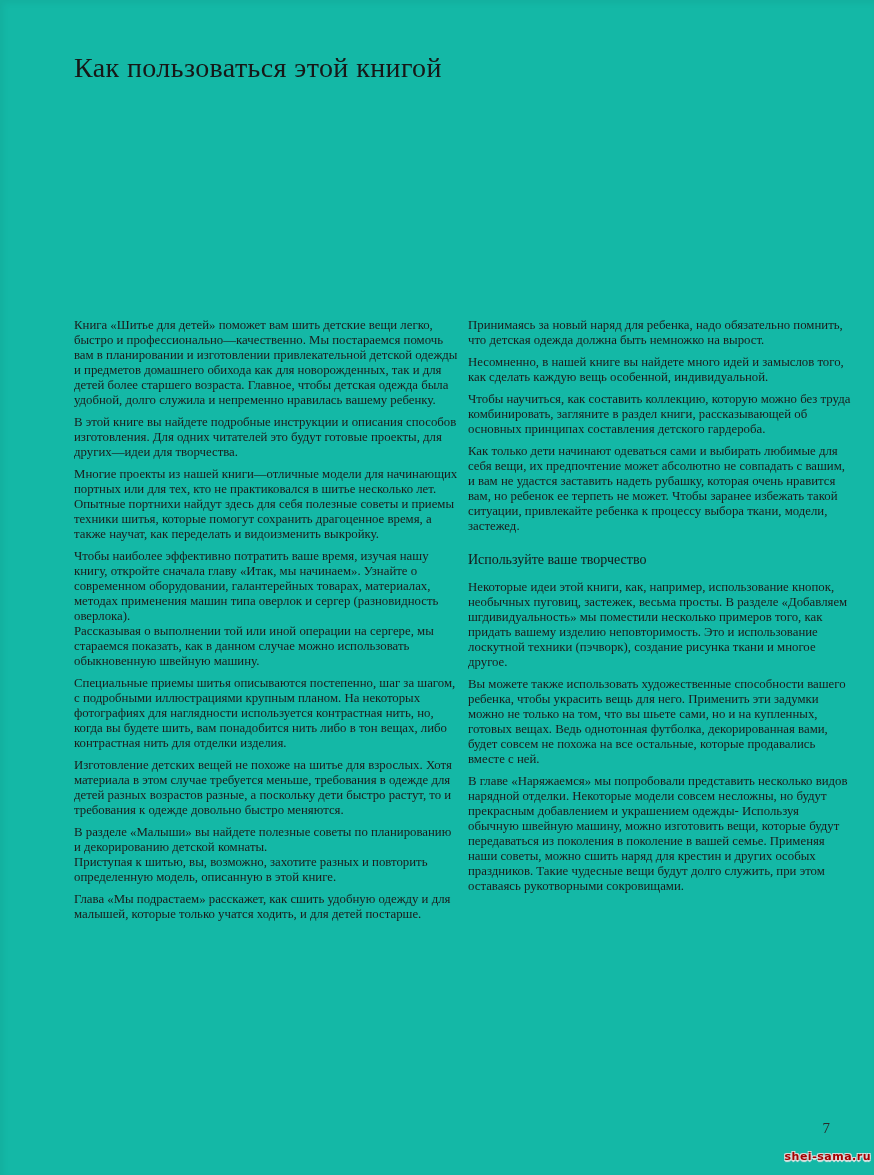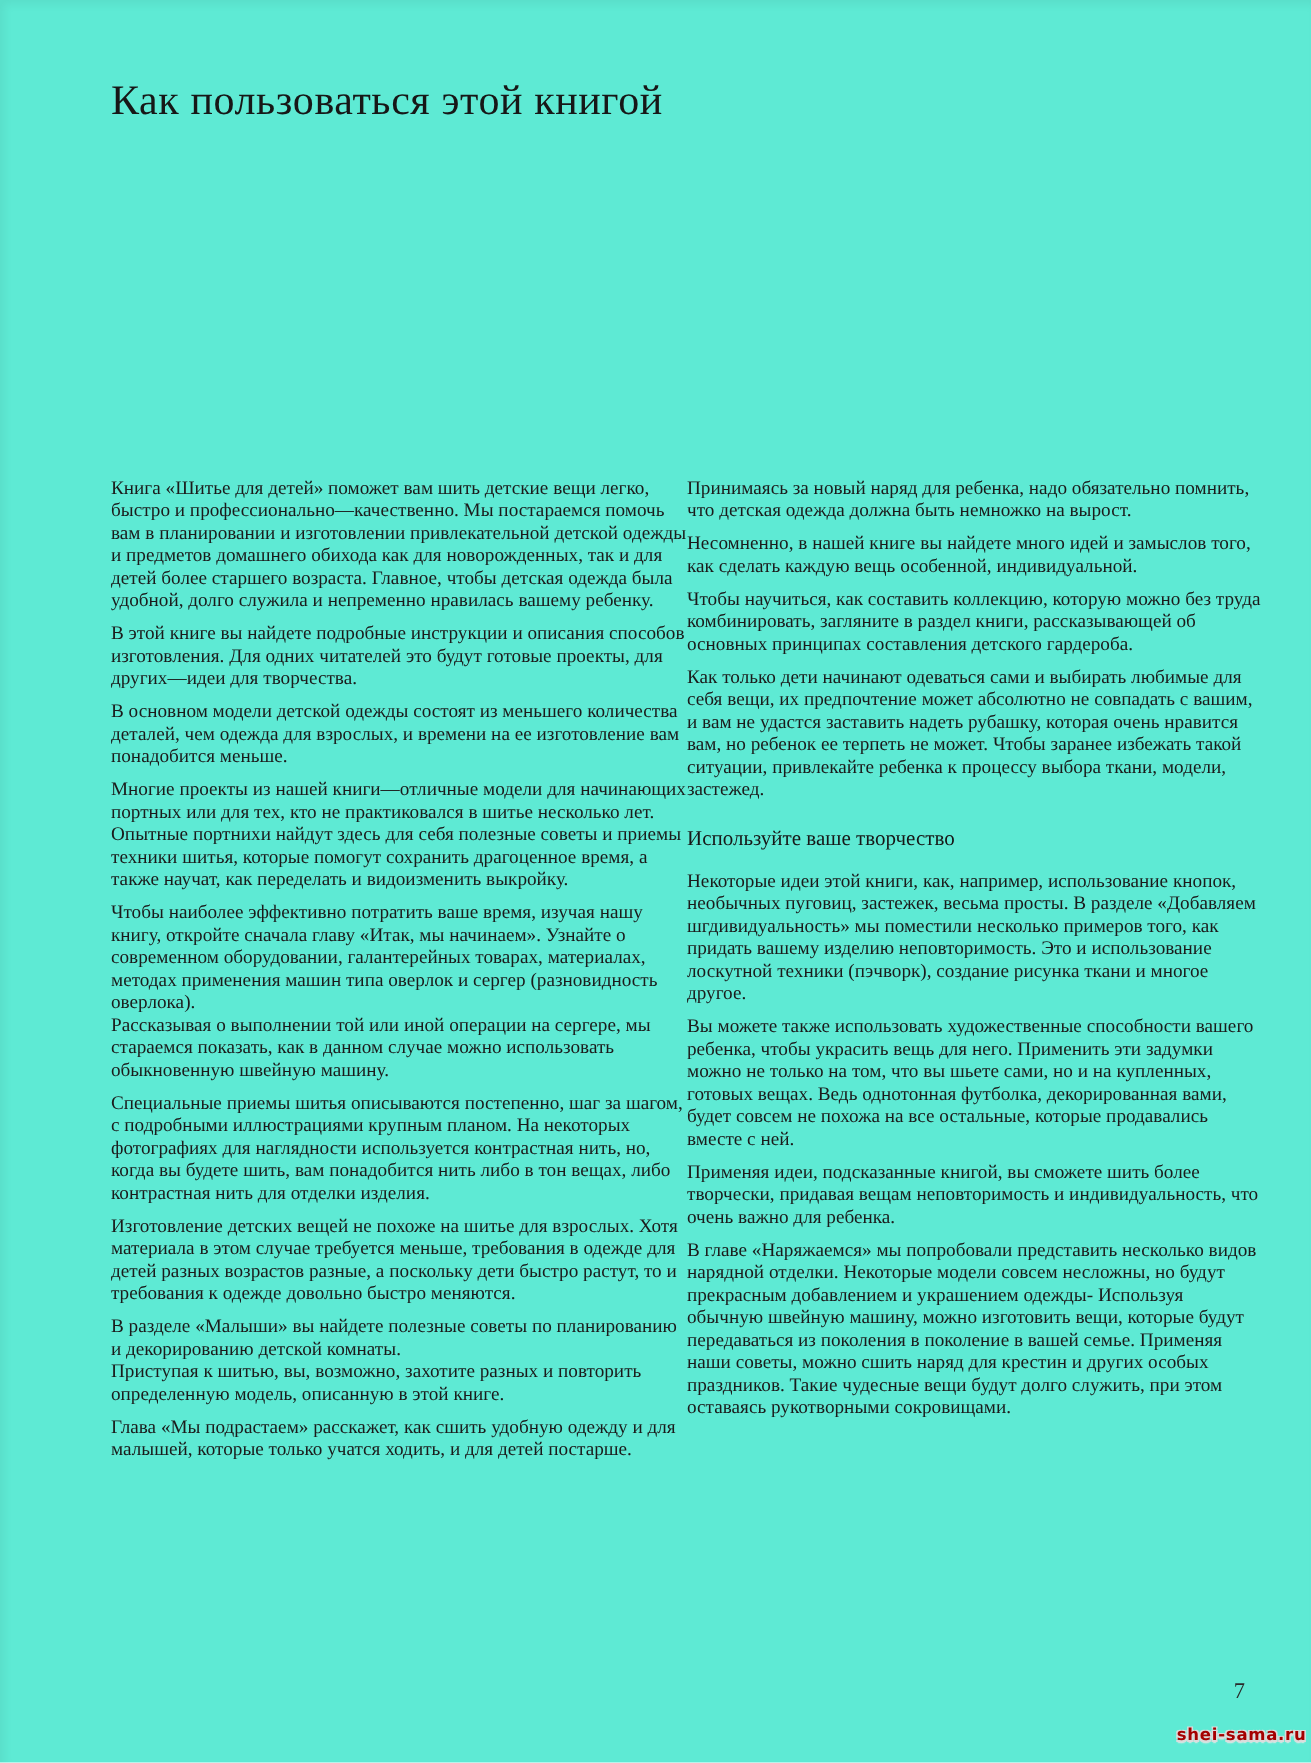--- a/index.html
+++ b/index.html
@@ -4,21 +4,21 @@
 <style>
   html, body {
     margin: 0;
     padding: 0;
     background: #ffffff;
   }
   .page {
     position: relative;
     width: 874px;
     height: 1175px;
-    background: #5eead4;
+    background: #14b8a6;
     font-family: "Liberation Serif", serif;
     color: #1b1b1b;
     overflow: hidden;
     box-shadow: inset 3px 3px 6px rgba(0,0,0,0.05);
   }
   .title {
     position: absolute;
     left: 74px;
     top: 52px;
     margin: 0;
@@ -26,20 +26,21 @@
     font-weight: normal;
     letter-spacing: 0.4px;
     color: #171717;
   }
   .columns {
     position: absolute;
     left: 74px;
     top: 318px;
     width: 778px;
     display: flex;
+    gap: 10px;
   }
   .col {
     width: 384px;
     flex: 0 0 384px;
   }
   .para {
     margin: 0 0 7px 0;
     font-size: 12.8px;
     line-height: 15px;
     white-space: pre-line;
@@ -81,40 +82,38 @@
 
 <div class="page">
 
   <h1 class="title">Как пользоваться этой книгой</h1>
 
   <div class="columns">
 
     <div class="col">
       <p class="para">Книга «Шитье для детей» поможет вам шить детские вещи легко, быстро и профессионально—качественно. Мы постараемся помочь вам в планировании и изготовлении привлекательной детской одежды и предметов домашнего обихода как для новорожденных, так и для детей более старшего возраста. Главное, чтобы детская одежда была удобной, долго служила и непременно нравилась вашему ребенку.</p>
       <p class="para">В этой книге вы найдете подробные инструкции и описания способов изготовления. Для одних читателей это будут готовые проекты, для других—идеи для творчества.</p>
-      <p class="para">В основном модели детской одежды состоят из меньшего количества деталей, чем одежда для взрослых, и времени на ее изготовление вам понадобится меньше.</p>
       <p class="para">Многие проекты из нашей книги—отличные модели для начинающих портных или для тех, кто не практиковался в шитье несколько лет. Опытные портнихи найдут здесь для себя полезные советы и приемы техники шитья, которые помогут сохранить драгоценное время, а также научат, как переделать и видоизменить выкройку.</p>
       <p class="para">Чтобы наиболее эффективно потратить ваше время, изучая нашу книгу, откройте сначала главу «Итак, мы начинаем». Узнайте о современном оборудовании, галантерейных товарах, материалах, методах применения машин типа оверлок и сергер (разновидность оверлока).
 Рассказывая о выполнении той или иной операции на сергере, мы стараемся показать, как в данном случае можно использовать обыкновенную швейную машину.</p>
       <p class="para">Специальные приемы шитья описываются постепенно, шаг за шагом, с подробными иллюстрациями крупным планом. На некоторых фотографиях для наглядности используется контрастная нить, но, когда вы будете шить, вам понадобится нить либо в тон вещах, либо контрастная нить для отделки изделия.</p>
       <p class="para">Изготовление детских вещей не похоже на шитье для взрослых. Хотя материала в этом случае требуется меньше, требования в одежде для детей разных возрастов разные, а поскольку дети быстро растут, то и требования к одежде довольно быстро меняются.</p>
       <p class="para">В разделе «Малыши» вы найдете полезные советы по планированию и декорированию детской комнаты.
 Приступая к шитью, вы, возможно, захотите разных и повторить определенную модель, описанную в этой книге.</p>
       <p class="para">Глава «Мы подрастаем» расскажет, как сшить удобную одежду и для малышей, которые только учатся ходить, и для детей постарше.</p>
     </div>
 
     <div class="col">
       <p class="para">Принимаясь за новый наряд для ребенка, надо обязательно помнить, что детская одежда должна быть немножко на вырост.</p>
       <p class="para">Несомненно, в нашей книге вы найдете много идей и замыслов того, как сделать каждую вещь особенной, индивидуальной.</p>
       <p class="para">Чтобы научиться, как составить коллекцию, которую можно без труда комбинировать, загляните в раздел книги, рассказывающей об основных принципах составления детского гардероба.</p>
       <p class="para">Как только дети начинают одеваться сами и выбирать любимые для себя вещи, их предпочтение может абсолютно не совпадать с вашим, и вам не удастся заставить надеть рубашку, которая очень нравится вам, но ребенок ее терпеть не может. Чтобы заранее избежать такой ситуации, привлекайте ребенка к процессу выбора ткани, модели, застежед.</p>
       <h2 class="section-heading">Используйте ваше творчество</h2>
       <p class="para">Некоторые идеи этой книги, как, например, использование кнопок, необычных пуговиц, застежек, весьма просты. В разделе «Добавляем шгдивидуальность» мы поместили несколько примеров того, как придать вашему изделию неповторимость. Это и использование лоскутной техники (пэчворк), создание рисунка ткани и многое другое.</p>
       <p class="para">Вы можете также использовать художественные способности вашего ребенка, чтобы украсить вещь для него. Применить эти задумки можно не только на том, что вы шьете сами, но и на купленных, готовых вещах. Ведь однотонная футболка, декорированная вами, будет совсем не похожа на все остальные, которые продавались вместе с ней.</p>
-      <p class="para">Применяя идеи, подсказанные книгой, вы сможете шить более творчески, придавая вещам неповторимость и индивидуальность, что очень важно для ребенка.</p>
       <p class="para">В главе «Наряжаемся» мы попробовали представить несколько видов нарядной отделки. Некоторые модели совсем несложны, но будут прекрасным добавлением и украшением одежды- Используя обычную швейную машину, можно изготовить вещи, которые будут передаваться из поколения в поколение в вашей семье. Применяя наши советы, можно сшить наряд для крестин и других особых праздников. Такие чудесные вещи будут долго служить, при этом оставаясь рукотворными сокровищами.</p>
     </div>
 
   </div>
 
   <div class="page-number">7</div>
   <div class="watermark">shei-sama.ru</div>
 
 </div>
 

